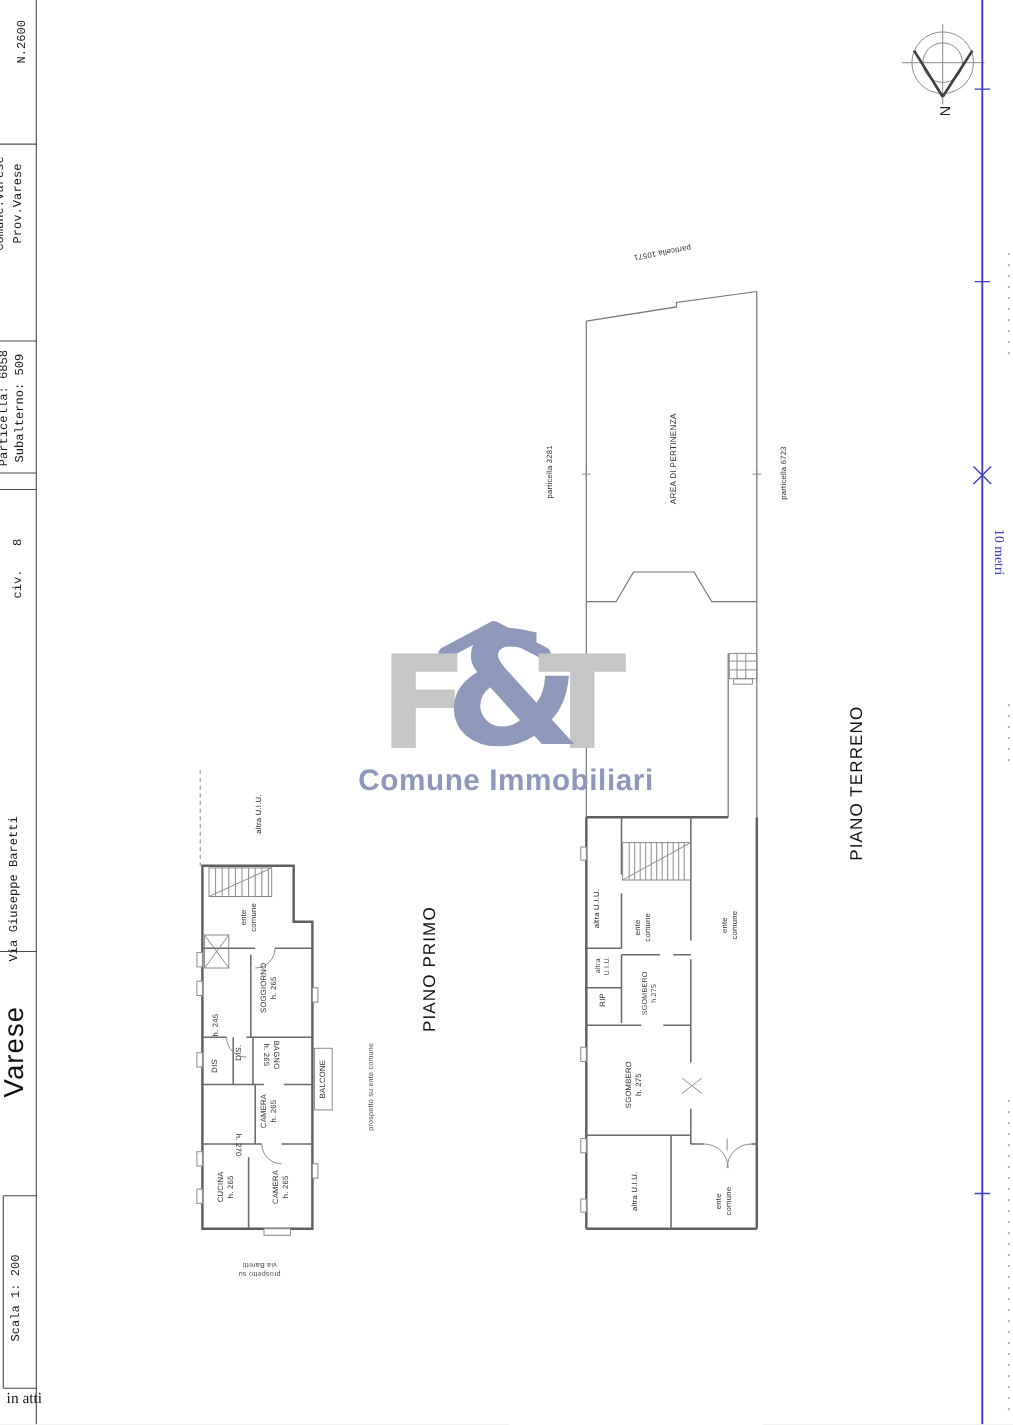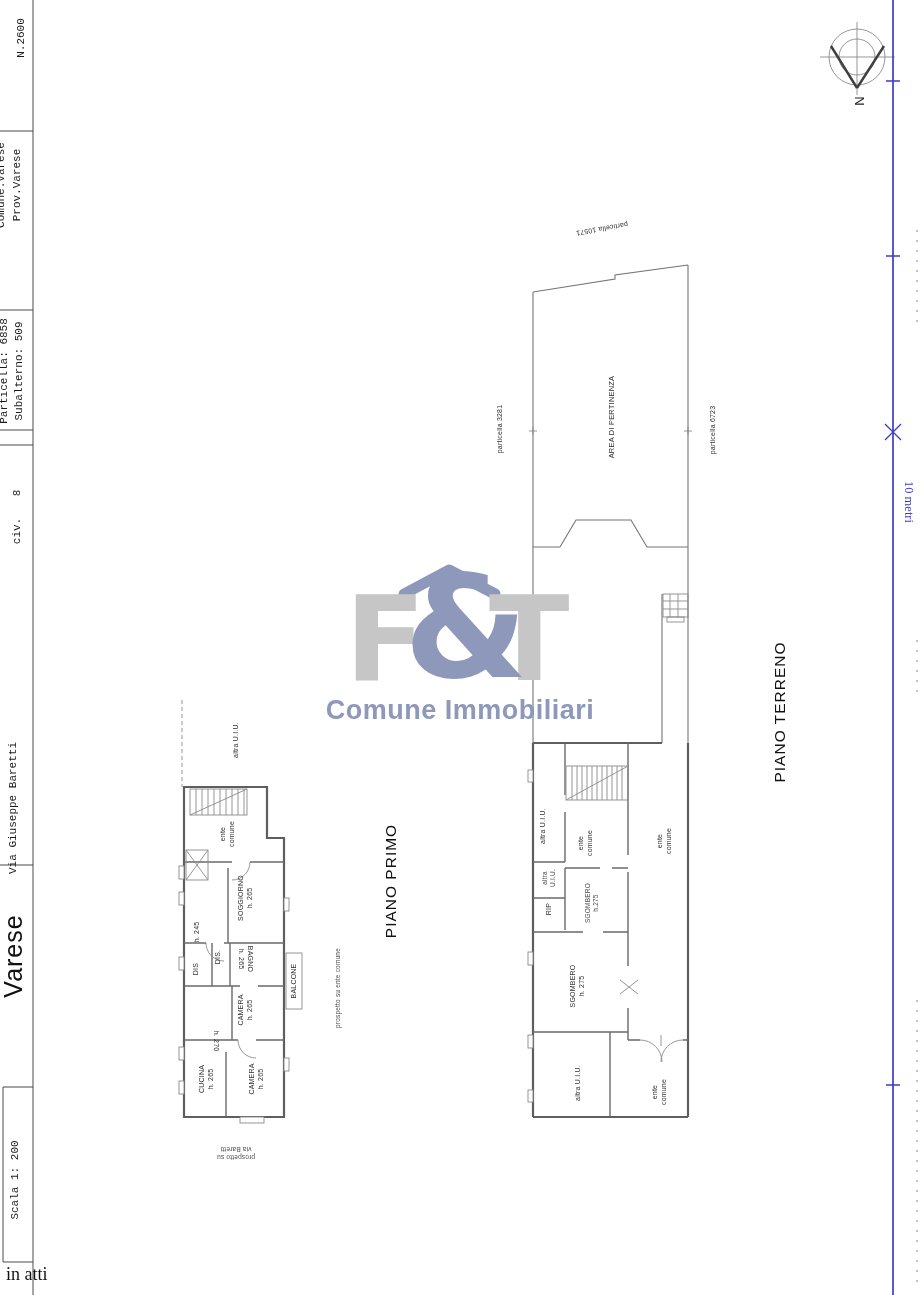--- a/index.html
+++ b/index.html
@@ -114,21 +114,21 @@
   <span class="abs c mono" style="left:21px;top:38px;font-size:11px">N.2600</span>
   <span class="abs c mono" style="left:1px;top:185px">Comune:Varese</span>
   <span class="abs c mono" style="left:17px;top:185px">Prov.Varese</span>
   <span class="abs c mono" style="left:4px;top:371px">Particella: 6858</span>
   <span class="abs c mono" style="left:19px;top:371px">Subalterno: 509</span>
   <span class="abs c mono" style="left:17px;top:531px">civ.</span>
   <span class="abs c mono" style="left:17px;top:493px">8</span>
   <span class="abs c mono" style="left:13px;top:808px">Via Giuseppe Baretti</span>
   <span class="abs c city" style="left:13px;top:956px">Varese</span>
   <span class="abs c mono" style="left:15px;top:1180px">Scala 1: 200</span>
-  <span class="abs serif" style="left:6px;top:1264px;font-size:18px;color:#111">in atti</span>
+  <span class="abs serif" style="left:6px;top:1264px;font-size:14px;color:#111">in atti</span>
 
   <span class="abs c" style="left:859px;top:101px;font-size:13px;color:#222">N</span>
 
   <span class="abs c90 serif blue" style="left:908px;top:502px;font-size:12.5px">10 metri</span>
 
   <span class="abs logo-letter gray-l" style="left:345px;top:580px;font-size:118px">F</span>
   <span class="abs logo-letter gray-l" style="left:489px;top:580px;font-size:118px">T</span>
   <span class="abs logo-letter blue-l" style="left:404px;top:557px;font-size:142px;z-index:3">&amp;</span>
   <span class="abs blue-l" style="left:460px;top:710px;transform:translate(-50%,-50%);white-space:nowrap;
         font-size:27px;font-weight:bold;letter-spacing:.5px">Comune Immobiliari</span>

